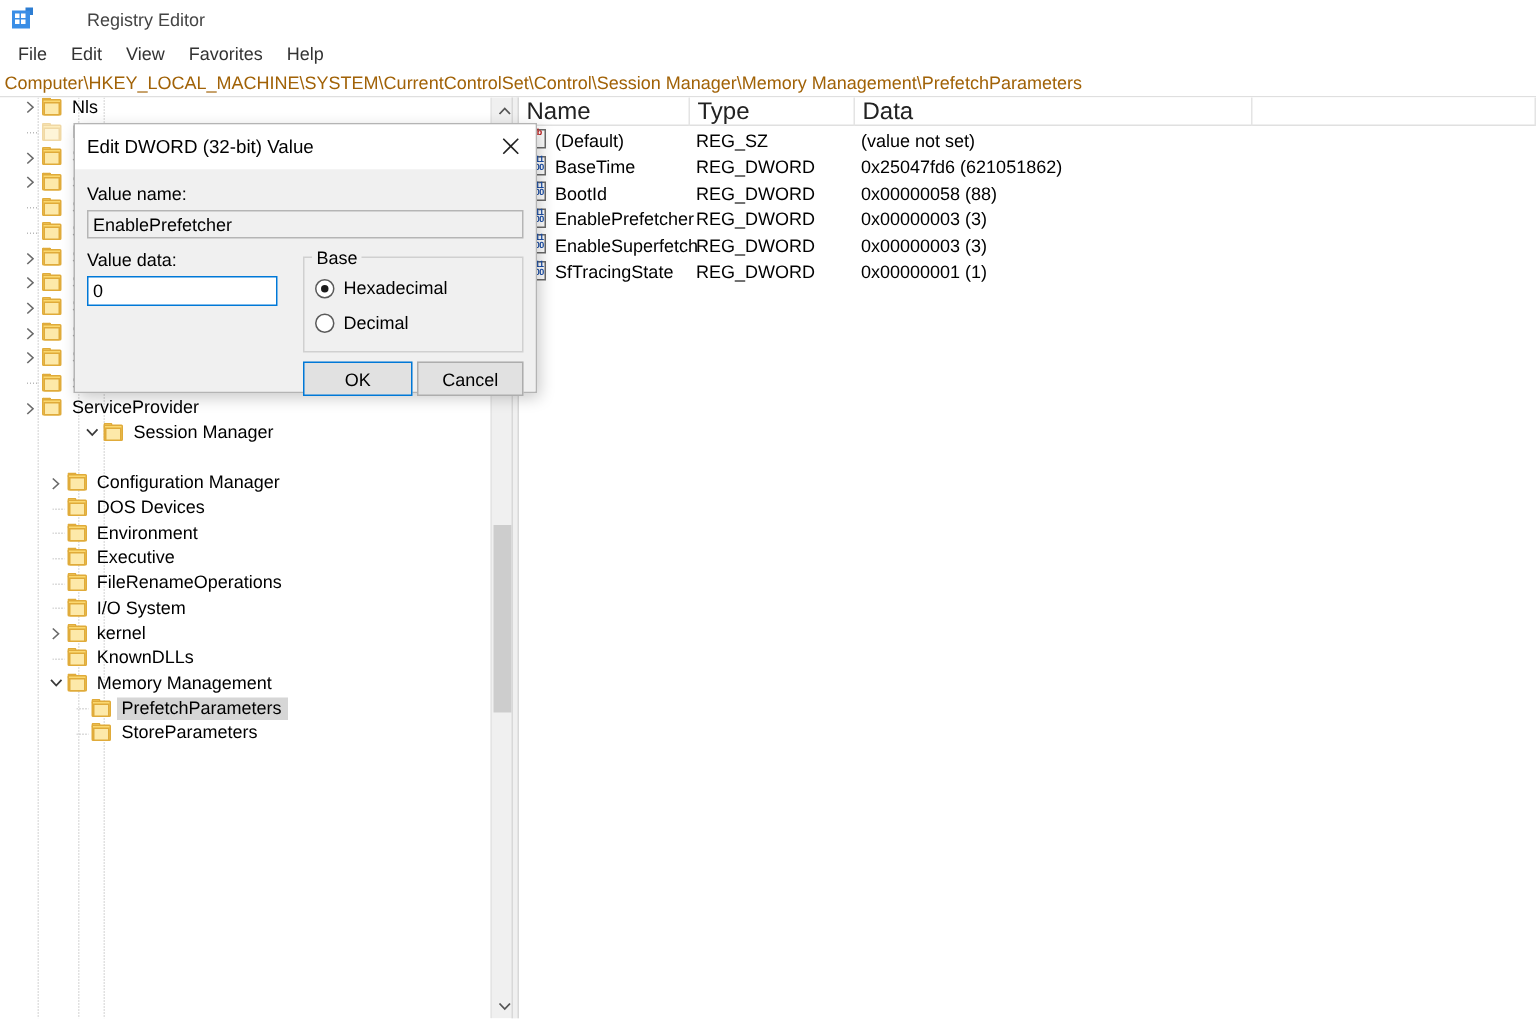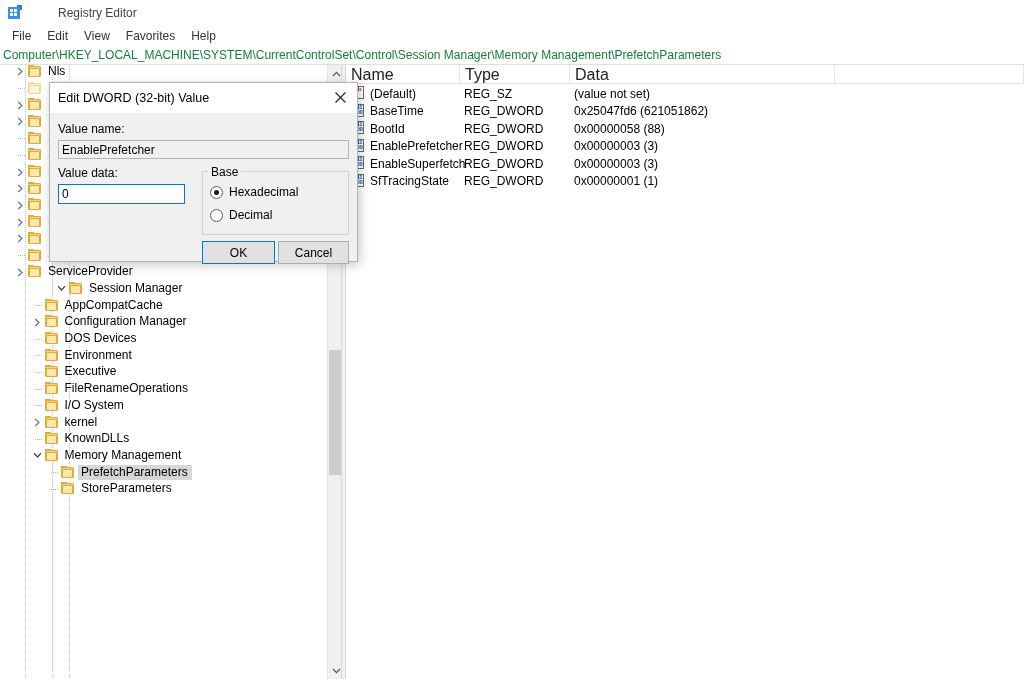--- a/index.html
+++ b/index.html
@@ -44,21 +44,21 @@
     font-size: 12px; color: #333333; padding: 2px 8px; cursor: default;
   }
 
   
   .addressbar {
     position: absolute; left: 0; top: 46px; width: 1024px; height: 19px;
     background: #ffffff; border-bottom: 1px solid #dfdfdf;
     display: flex; align-items: center;
   }
   .address-text {
-    font-size: 12px; color: #15803d; padding-left: 3px; white-space: nowrap;
+    font-size: 12px; color: #a16207; padding-left: 3px; white-space: nowrap;
   }
 
   
   .tree-panel {
     position: absolute; left: 0; top: 65px; width: 344px; height: 614px;
     background: #ffffff; overflow: hidden;
   }
   .splitter {
     position: absolute; left: 341px; top: 65px; width: 5px; height: 614px;
     background: #f0f0f0; border-left: 1px solid #d8d8d8; border-right: 1px solid #d8d8d8;
@@ -415,31 +415,20 @@
               <path d="M1 1.2 L4.5 5 L8 1.2" stroke="#3a3a3a" stroke-width="1.2" fill="none"></path>
             </svg>
           </span>
           <span class="folder">
             <span class="tab"></span>
             <span class="back"></span>
             <span class="front"></span>
           </span>
           <span class="label">Session Manager</span>
         </div>
-        <div class="tree-row" style="position: absolute; left: 0px; top: 231.8px; width: 326px;">
-          <span class="twisty" style="margin-left: 30.5px;">
-            <span style="position:absolute;left:4px;top:8px;width:8px;height:1px;background-image:linear-gradient(to right,#b9b9b9 1px,transparent 1px);background-size:2px 1px;"></span>
-          </span>
-          <span class="folder">
-            <span class="tab"></span>
-            <span class="back"></span>
-            <span class="front"></span>
-          </span>
-          <span class="label">AppCompatCache</span>
-        </div>
         <div class="tree-row" style="position: absolute; left: 0px; top: 248.5px; width: 326px;">
           <span class="twisty" style="margin-left: 30.5px;">
             <svg width="7" height="9" viewBox="0 0 7 9">
               <path d="M1.2 1 L5 4.5 L1.2 8" stroke="#6b6b6b" stroke-width="1.1" fill="none"></path>
             </svg>
           </span>
           <span class="folder">
             <span class="tab"></span>
             <span class="back"></span>
             <span class="front"></span>

